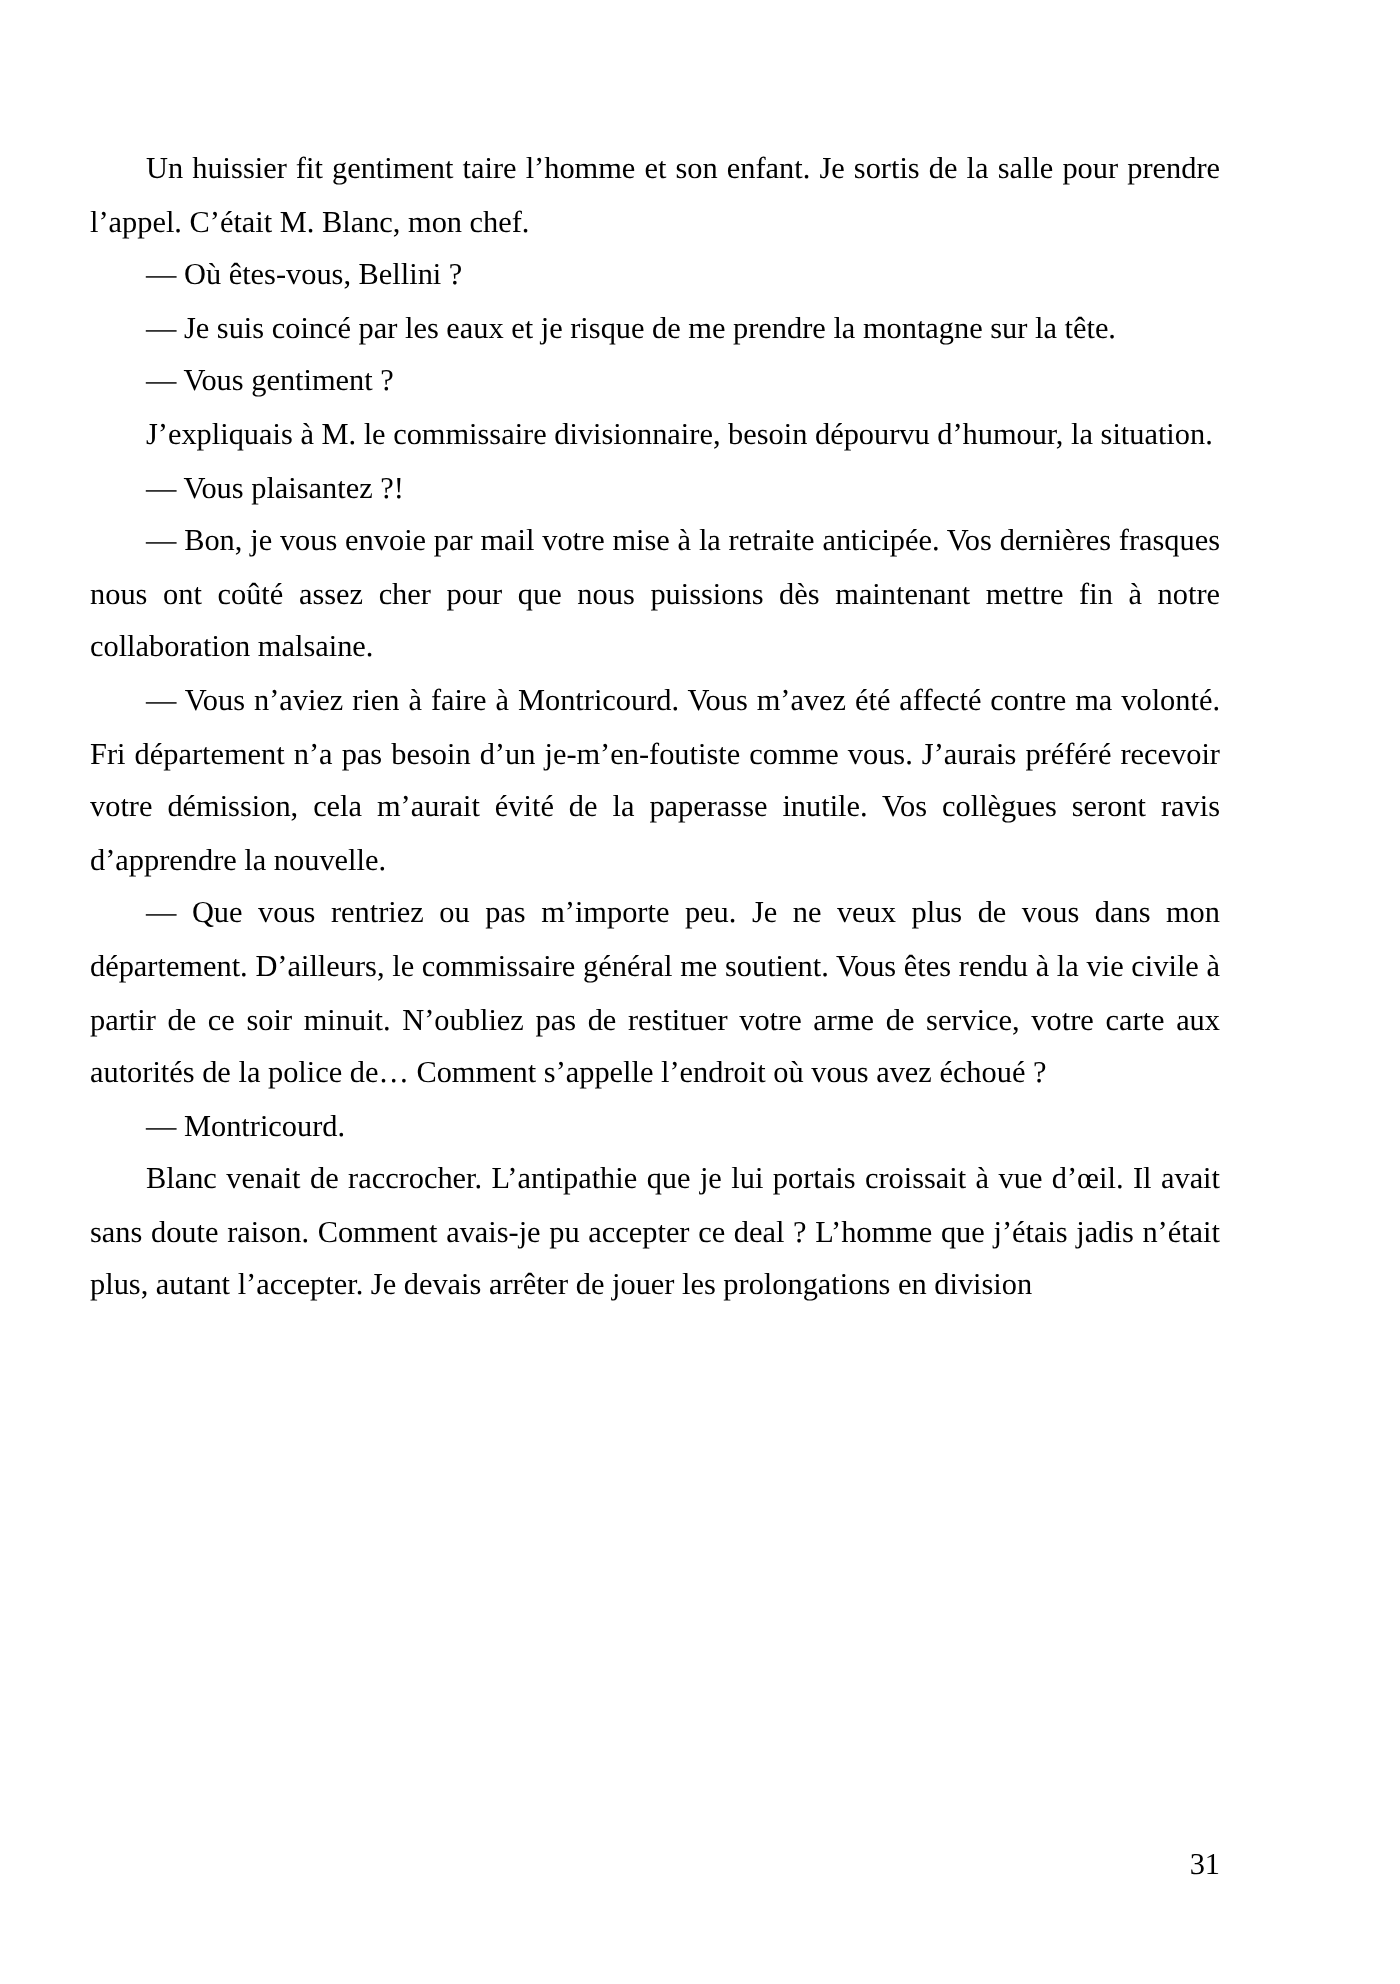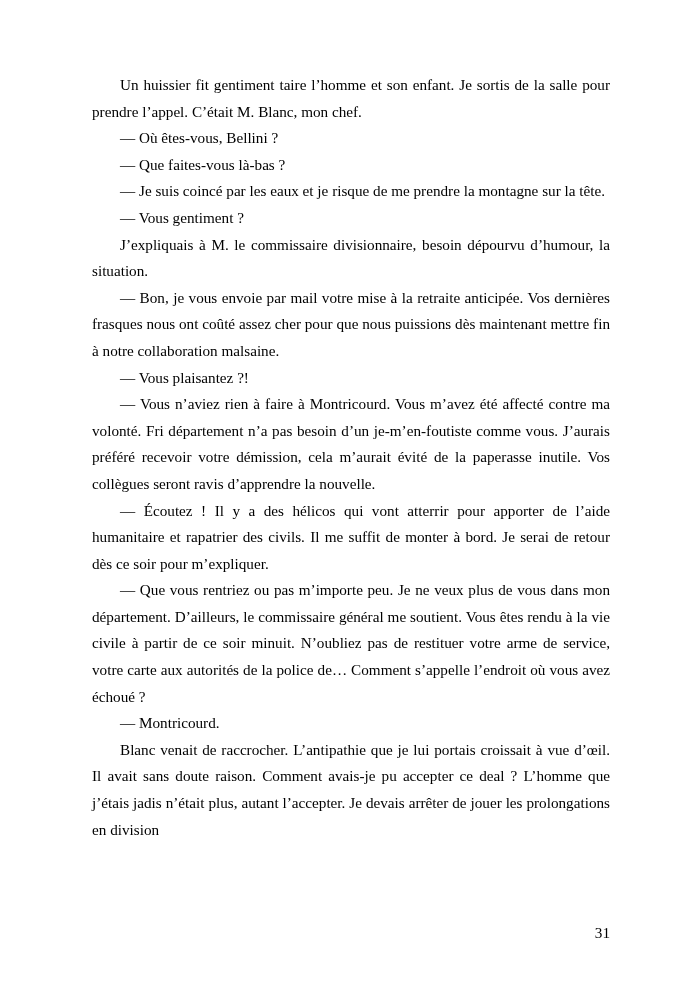--- a/index.html
+++ b/index.html
@@ -15,21 +15,21 @@
     position: relative;
     overflow: hidden;
   }
   .page {
     position: absolute;
     left: 0;
     top: 0;
     width: 700px;
     height: 992px;
     box-sizing: border-box;
-    padding: 72px 90px 40px 92px;
+    padding: 72px 90px 40px 45px;
   }
   .body-text {
     font-size: 15.2px;
     line-height: 26.6px;
     text-align: justify;
     text-justify: inter-word;
     hyphens: none;
   }
   .body-text p {
     margin: 0;
@@ -45,26 +45,24 @@
     margin-left: 16px;
   }
 </style>
 </head>
 <body>
 
 <div class="page">
   <div class="body-text">
     <p>Un huissier fit gentiment taire l’homme et son enfant. Je sortis de la salle pour prendre l’appel. C’était M. Blanc, mon chef.</p>
     <p>— Où êtes-vous, Bellini ?</p>
-    <p>— Que faites-vous là-bas ?</p>
     <p>— Je suis coincé par les eaux et je risque de me prendre la montagne sur la tête.</p>
     <p>— Vous gentiment ?</p>
     <p>J’expliquais à M. le commissaire divisionnaire, besoin dépourvu d’humour, la situation.</p>
+    <p>— Vous plaisantez ?!</p>
     <p>— Bon, je vous envoie par mail votre mise à la retraite anticipée. Vos dernières frasques nous ont coûté assez cher pour que nous puissions dès maintenant mettre fin à notre collaboration malsaine.</p>
-    <p>— Vous plaisantez ?!</p>
     <p>— Vous n’aviez rien à faire à Montricourd. Vous m’avez été affecté contre ma volonté. Fri département n’a pas besoin d’un je-m’en-foutiste comme vous. J’aurais préféré recevoir votre démission, cela m’aurait évité de la paperasse inutile. Vos collègues seront ravis d’apprendre la nouvelle.</p>
-    <p>— Écoutez ! Il y a des hélicos qui vont atterrir pour apporter de l’aide humanitaire et rapatrier des civils. Il me suffit de monter à bord. Je serai de retour dès ce soir pour m’expliquer.</p>
     <p>— Que vous rentriez ou pas m’importe peu. Je ne veux plus de vous dans mon département. D’ailleurs, le commissaire général me soutient. Vous êtes rendu à la vie civile à partir de ce soir minuit. N’oubliez pas de restituer votre arme de service, votre carte aux autorités de la police de… Comment s’appelle l’endroit où vous avez échoué ?</p>
     <p>— Montricourd.</p>
     <p>Blanc venait de raccrocher. L’antipathie que je lui portais croissait à vue d’œil. Il avait sans doute raison. Comment avais-je pu accepter ce deal ? L’homme que j’étais jadis n’était plus, autant l’accepter. Je devais arrêter de jouer les prolongations en division</p>
   </div>
   <div class="page-number">31</div>
 </div>
 
 </body></html>

